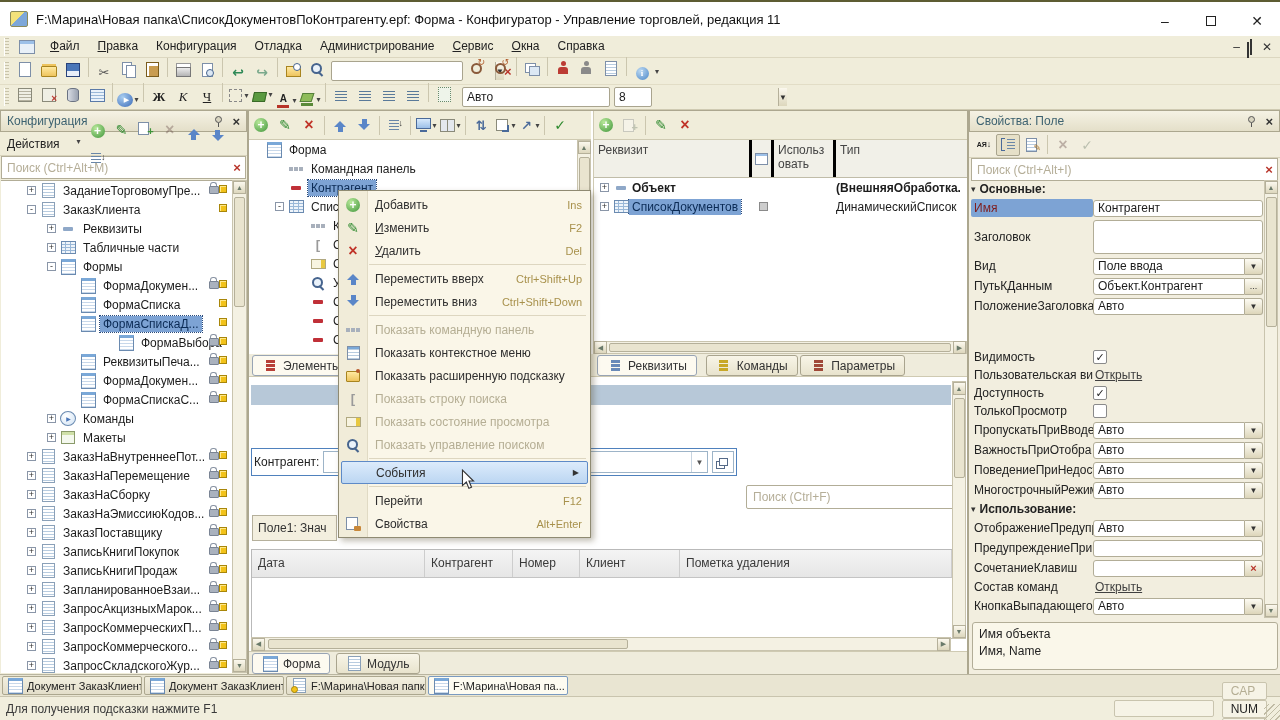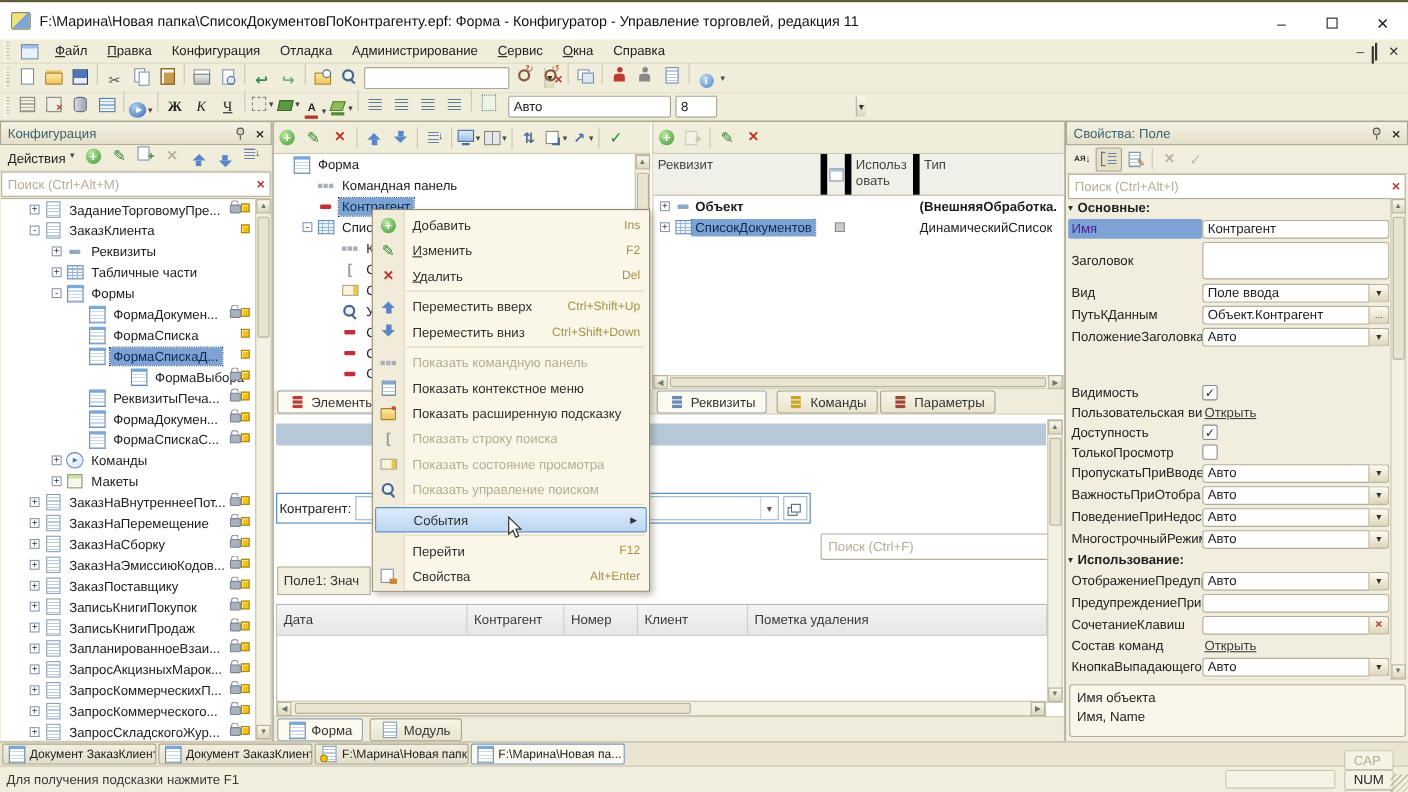--- a/index.html
+++ b/index.html
@@ -144,21 +144,21 @@
 .lockico::after{content:"";position:absolute;left:0;top:4px;width:8px;height:6px;background:#aab2be;border:1px solid #7a8494;border-radius:1px}
 .cubeico{width:8px;height:8px;background:#f2c21a;border:1px solid #a8860a;box-shadow:inset 1px 1px 0 #ffe88a;display:inline-block;transform:translateY(3px)}
 
 
 #workspace{position:absolute;left:0;top:110px;width:1280px;height:564px;background:#e9e5d2}
 .panel-hdr{height:22px;background:linear-gradient(#f5f2e4,#e4dfc9);border:1px solid #aca78f;display:flex;align-items:center;padding:0 6px;color:#3d6270;gap:6px}
 .panel-hdr .ttl{flex:1;white-space:nowrap;overflow:hidden}
 .phx{color:#333;font-size:13px;font-weight:bold}
 #left-panel{position:absolute;left:0;top:0;width:248px;height:564px;background:#f0edda;border-right:1px solid #aca78f}
 #left-actions{height:24px;display:flex;align-items:center;padding:0 2px;border-bottom:1px solid #d8d3bc;background:#f0edda}
-.actions-btn{display:flex;align-items:flex-start;gap:3px;padding:2px 5px;color:#222}
+.actions-btn{display:flex;align-items:flex-start;gap:16px;padding:2px 5px;color:#222}
 .searchrow{height:23px;display:flex;align-items:center;background:#fff;border:1px solid #b2ad97;margin:0 1px}
 .searchrow input{flex:1;padding:0 5px}
 #config-tree{position:absolute;left:1px;top:70px;width:231px;bottom:1px;background:#fff;overflow:hidden;border-top:1px solid #b2ad97}
 .trow{height:19px;display:flex;align-items:center;position:relative;white-space:nowrap}
 .exp{width:9px;height:9px;border:1px solid #8a96a8;background:#fff;font-size:9px;line-height:7px;text-align:center;color:#333;margin-right:4px;flex:none}
 .expsp{width:13px;flex:none}
 .trow .icon{margin-right:4px}
 .tlabel{padding:1px 3px;overflow:hidden;text-overflow:clip;white-space:nowrap}
 .tlabel.sel{background:#7da3d4;color:#0b2b55;outline:1px dotted #2a4a7a}
 .badges{position:absolute;right:5px;top:1px;display:flex;gap:1px}
@@ -167,21 +167,21 @@
 .sarrow{width:13px;height:13px;display:flex;align-items:center;justify-content:center;font-size:7px;color:#6a7a6a;background:linear-gradient(#fbf8ee,#ddd7bd);border:1px solid #b5b09a;flex:none}
 .sthumb{background:#e9e4cf;border:1px solid #b5b09a;border-radius:2px}
 
 #mid-panel{position:absolute;left:248px;top:0;width:720px;height:564px;background:#fff;border:1px solid #aca78f}
 #mid-toolbar{position:absolute;left:0;top:0;width:342px;height:29px;background:#f0edda;display:flex;align-items:center;border-bottom:1px solid #cfcab2}
 #attr-toolbar{position:absolute;left:344px;top:0;width:374px;height:29px;background:#f0edda;display:flex;align-items:center;border-bottom:1px solid #cfcab2;border-left:1px solid #cfcab2}
 #elements-tree{position:absolute;left:0;top:29px;width:328px;height:213px;background:#fff;overflow:hidden}
 #elements-vscroll{left:328px;top:29px;width:14px;height:213px}
 #attr-panel{position:absolute;left:344px;top:29px;width:374px;height:201px;background:#fff;border-left:1px solid #cfcab2}
 .attr-hd{display:flex;height:38px;background:#f1f0e8;border-bottom:1px solid #c0bca8;color:#444}
-.attr-hd>div{border-right:6px solid #000000;padding:3px 4px;word-break:break-all;overflow:hidden}
+.attr-hd>div{border-right:3px solid #000000;padding:3px 4px;word-break:break-all;overflow:hidden}
 .attr-row{display:flex;height:19px;align-items:center}
 .attr-row>div{overflow:hidden;white-space:nowrap;display:flex;align-items:center}
 #attr-hscroll{left:344px;top:230px;width:374px;height:13px}
 #tabs-row{position:absolute;left:0;top:243px;width:718px;height:23px;background:#efecdc;border-bottom:1px solid #cfcab2}
 .tab{position:absolute;top:1px;height:21px;display:flex;align-items:center;gap:5px;padding:0 9px;background:linear-gradient(#f8f5e8,#e8e3cd);border:1px solid #a9a48e;border-radius:3px;color:#333;white-space:nowrap}
 .tab.active{background:#fdfaf0;border-color:#98a4b4}
 #preview{position:absolute;left:0;top:266px;width:718px;height:274px;background:#fff;overflow:hidden}
 #pv-band{position:absolute;left:2px;top:8px;width:700px;height:20px;background:#b7c8d8}
 #pv-fieldgroup{position:absolute;left:2px;top:71px;width:486px;height:28px;border:1px solid #4f81bd;display:flex;align-items:center;padding:0 2px;gap:4px}
 #pv-fieldlabel{color:#222;white-space:nowrap}
@@ -200,21 +200,21 @@
 #pv-hscroll{left:2px;top:260px;width:700px;height:14px}
 #bottom-tabs{position:absolute;left:0;top:540px;width:718px;height:23px;background:#efecdc;border-top:1px solid #cfcab2}
 
 #right-panel{position:absolute;left:968px;top:0;width:312px;height:564px;background:#f2eedf;border-left:1px solid #aca78f}
 #props-toolbar{height:26px;display:flex;align-items:center;padding:0 3px;border-bottom:1px solid #d8d3bc}
 #props-list{position:absolute;left:2px;top:70px;width:292px;height:438px;overflow:hidden}
 .psec{height:18px;display:flex;align-items:center;font-weight:bold;color:#222;gap:4px}
 .psec::before{content:"▾";font-size:9px;color:#333}
 .prow{display:flex;align-items:center;min-height:20px}
 .prow .plabel{width:122px;flex:none;overflow:hidden;white-space:nowrap;padding:2px 3px;color:#222}
-.prow .plabel.sel{background:#7da3d4;color:#4c1d95;border-radius:2px}
+.prow .plabel.sel{background:#7da3d4;color:#7f1d1d;border-radius:2px}
 .pctrl{flex:1;display:flex;align-items:center;min-width:0}
 .pbox{flex:1;height:17px;background:#fff;border:1px solid #b2ad97;border-radius:3px;display:flex;align-items:center;padding:0 4px;overflow:hidden;white-space:nowrap}
 .pbox.tall{height:34px;align-items:flex-start}
 .pddb{width:18px;height:17px;background:linear-gradient(#fdfbf3,#ddd6ba);border:1px solid #b2ad97;border-left:none;border-radius:0 3px 3px 0;display:flex;align-items:center;justify-content:center;font-size:8px;color:#333;flex:none}
 .pbox.hasbtn{border-radius:3px 0 0 3px}
 .pchk{width:14px;height:14px;background:#fff;border:1px solid #8a8a8a;border-radius:2px;display:flex;align-items:center;justify-content:center;font-size:11px;color:#222;font-weight:bold}
 .plink{text-decoration:underline;color:#404040;padding-left:2px}
 #props-vscroll{left:295px;top:70px;width:14px;height:438px}
 #props-desc{position:absolute;left:3px;top:512px;width:306px;height:48px;background:#faf7ea;border:1px solid #b2ad97;border-radius:3px;padding:3px 6px;color:#222;line-height:1.4}
 

